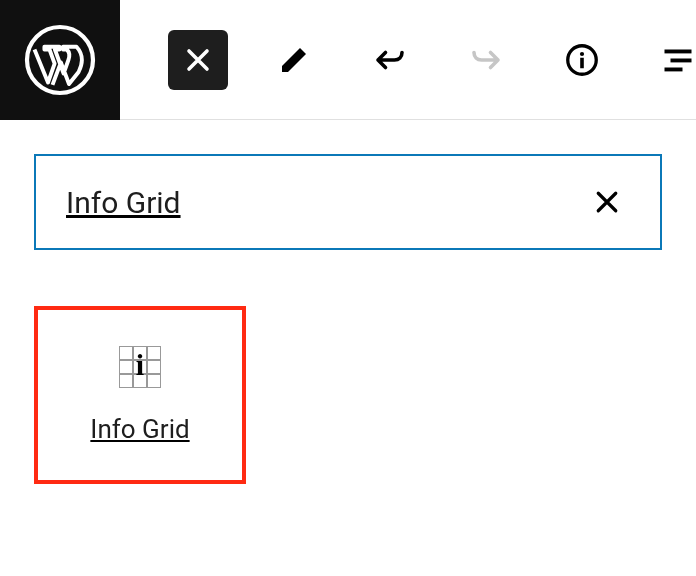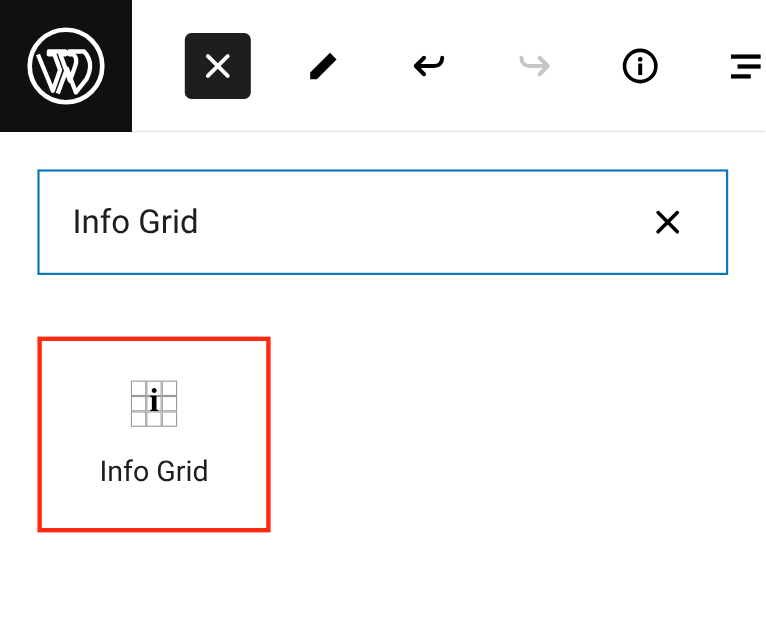--- a/index.html
+++ b/index.html
@@ -42,20 +42,21 @@
     background: transparent;
     border: none;
     cursor: pointer;
   }
   .tb-btn.dark {
     background: #1e1e1e;
   }
   .tb-btn svg { width: 36px; height: 36px; }
   .content {
     padding: 34px;
+    text-decoration: underline;
   }
   .search-box {
     border: 2px solid #0b78b8;
     height: 96px;
     display: flex;
     align-items: center;
     padding: 0 30px;
     justify-content: space-between;
   }
   .search-input {

